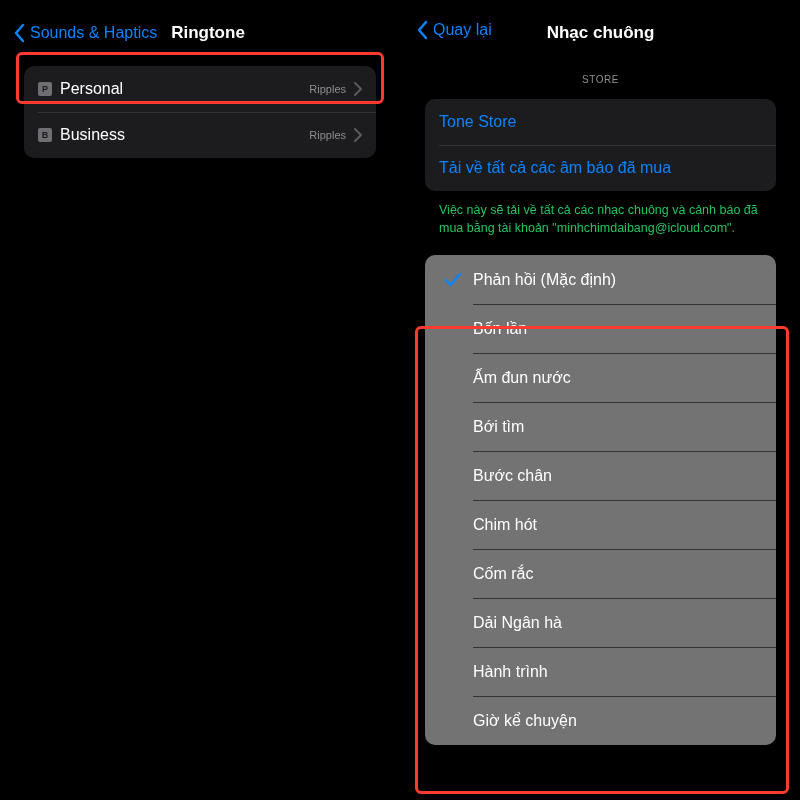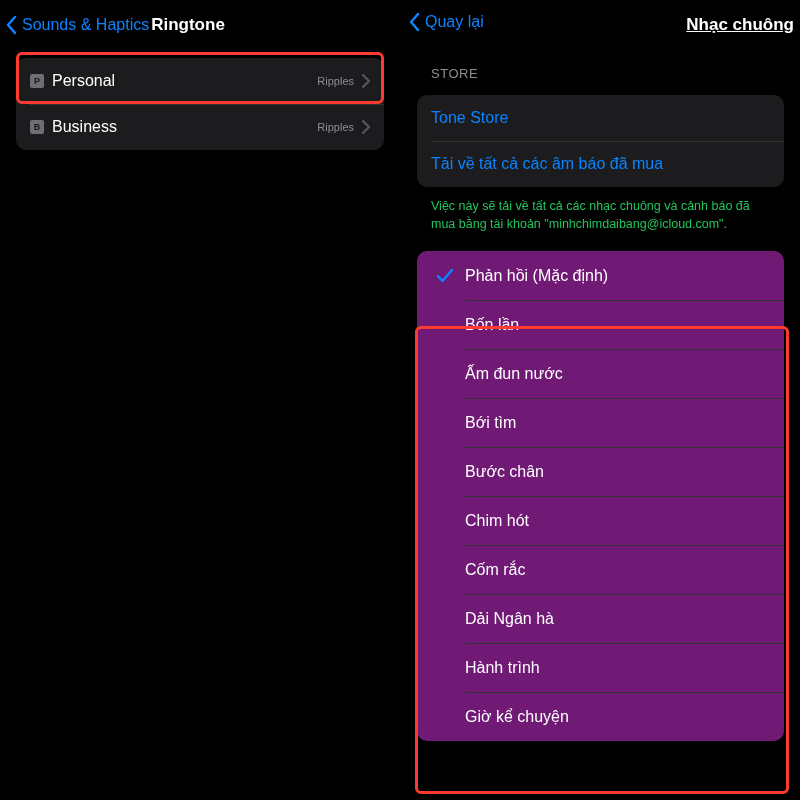--- a/index.html
+++ b/index.html
@@ -1,50 +1,50 @@
 <!DOCTYPE html>
 <html><head>
 <meta charset="utf-8">
 <style>
   * { margin: 0; padding: 0; box-sizing: border-box; }
   html, body { width: 800px; height: 800px; background: #000; font-family: -apple-system, "Helvetica Neue", Arial, sans-serif; color: #fff; overflow: hidden; }
   .screen { display: flex; width: 800px; height: 800px; }
-  .pane { width: 400px; height: 800px; background: #000; position: relative; padding: 0; }
+  .pane { width: 400px; height: 800px; background: #000; position: relative; padding: 8px; }
   .pane + .pane { border-left: 1px solid #000; }
 
   
   .nav { display: flex; align-items: center; height: 44px; padding: 6px 6px 0 6px; }
   .nav .back { display: inline-flex; align-items: center; color: #0a84ff; font-size: 16px; }
   .nav .back .chev { margin-right: 4px; display:inline-flex; }
   .left-pane .nav .back .label { color: #0a84ff; font-size: 16px; }
   .nav .title { color: #fff; font-weight: 600; font-size: 17px; }
-  .left-pane .nav .title { margin-left: 2px; }
-  .right-pane .nav { position: relative; justify-content: flex-end; text-decoration: underline; }
+  .left-pane .nav .title { margin-left: 14px; }
+  .right-pane .nav { position: relative; justify-content: center; }
   .right-pane .nav .back { position: absolute; left: 8px; top: 50%; transform: translateY(-50%); }
   .right-pane .nav .title { }
 
   
   .group { margin: 14px 16px 0 16px; background: #1c1c1e; border-radius: 10px; overflow: hidden; }
   .cell { display: flex; align-items: center; height: 46px; padding: 0 14px; position: relative; }
   .cell + .cell::before { content:""; position:absolute; left:14px; right:0; top:0; height:1px; background:#333; }
   .cell .label { color:#fff; font-size: 16px; flex: 1; display:flex; align-items:center; gap:8px;}
   .cell .value { color:#8e8e93; font-size: 11px; margin-right:8px; }
   .cell .disclosure { color:#5a5a5e; display:inline-flex; }
   .cell.link .label { color:#0a84ff; }
 
-  .section-header { color:#8e8e93; font-size: 13px; letter-spacing: 0.5px; margin: 22px 30px 6px; text-transform: uppercase; }
+  .section-header { color:#8e8e93; font-size: 10px; letter-spacing: 0.5px; margin: 22px 30px 6px; text-transform: uppercase; text-align: center; }
   .section-footer { color:#22c55e; font-size: 12.5px; line-height: 1.45; margin: 10px 30px 0; }
 
   .badge { width:14px; height:14px; background:#6e6e73; color:#1c1c1e; font-size:9px; font-weight:700; display:inline-flex; align-items:center; justify-content:center; border-radius:2px; }
 
   
   .hl { position: absolute; border: 3px solid #ff3b30; border-radius: 6px; pointer-events: none; }
 
   
-  .rt-group { margin: 18px 16px 0 16px; background:#701a75; border-radius:10px; overflow:hidden; }
+  .rt-group { margin: 18px 16px 0 16px; background:#737373; border-radius:10px; overflow:hidden; }
   .rt-item { display:flex; align-items:center; height:49px; padding: 0 14px 0 14px; position:relative; }
   .rt-item + .rt-item::before { content:""; position:absolute; left:48px; right:0; top:0; height:1px; background:#333; }
   .rt-check { width:28px; display:flex; justify-content:center; color:#0a84ff; flex-shrink:0; }
   .rt-label { color:#fff; font-size:16px; margin-left:6px; }
 
   svg { display:block; }
 </style>
 </head>
 <body>
 

